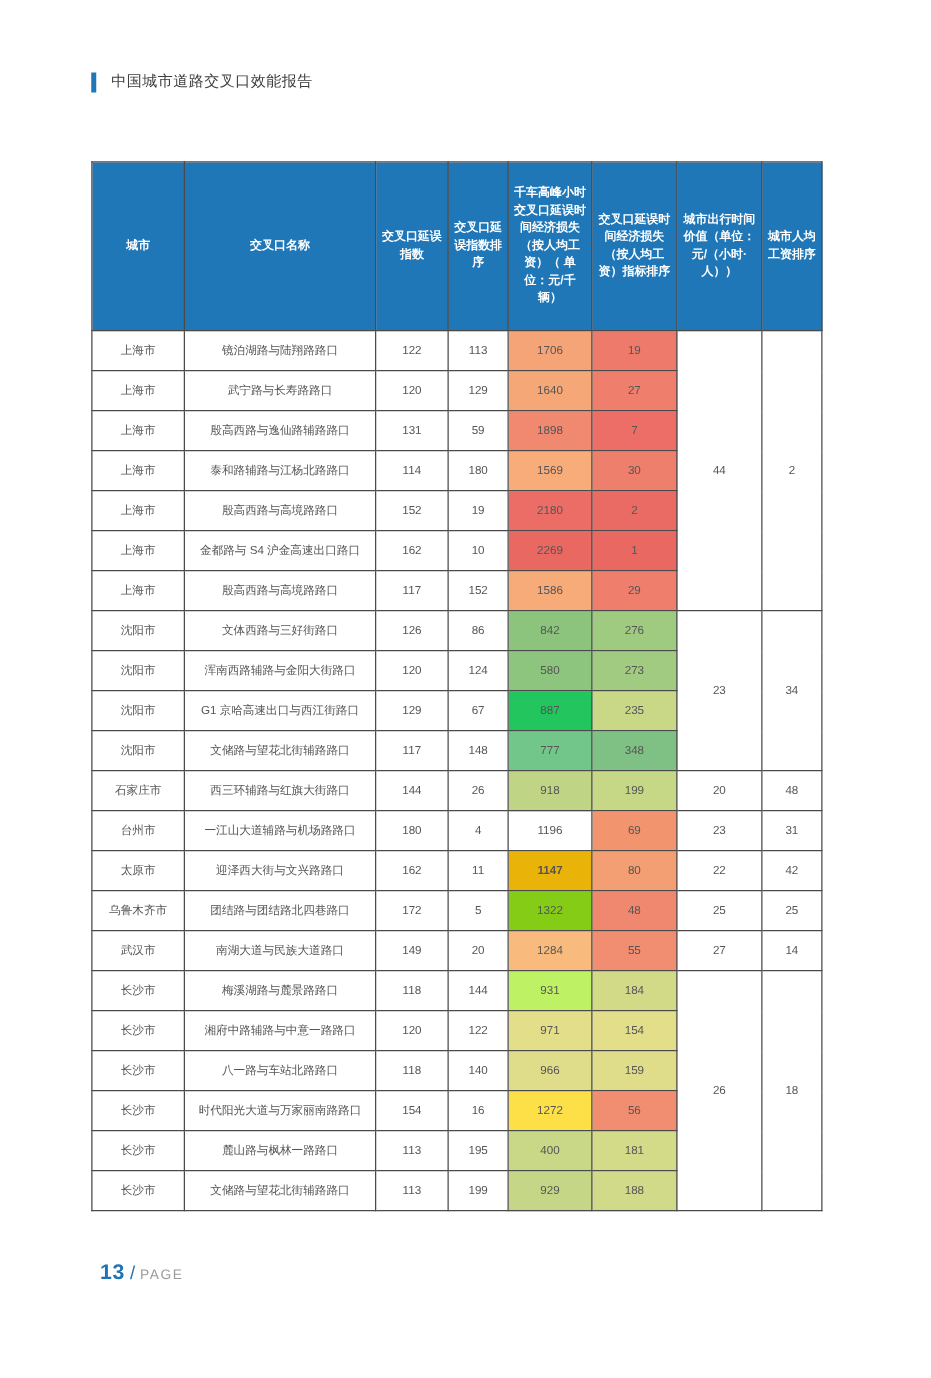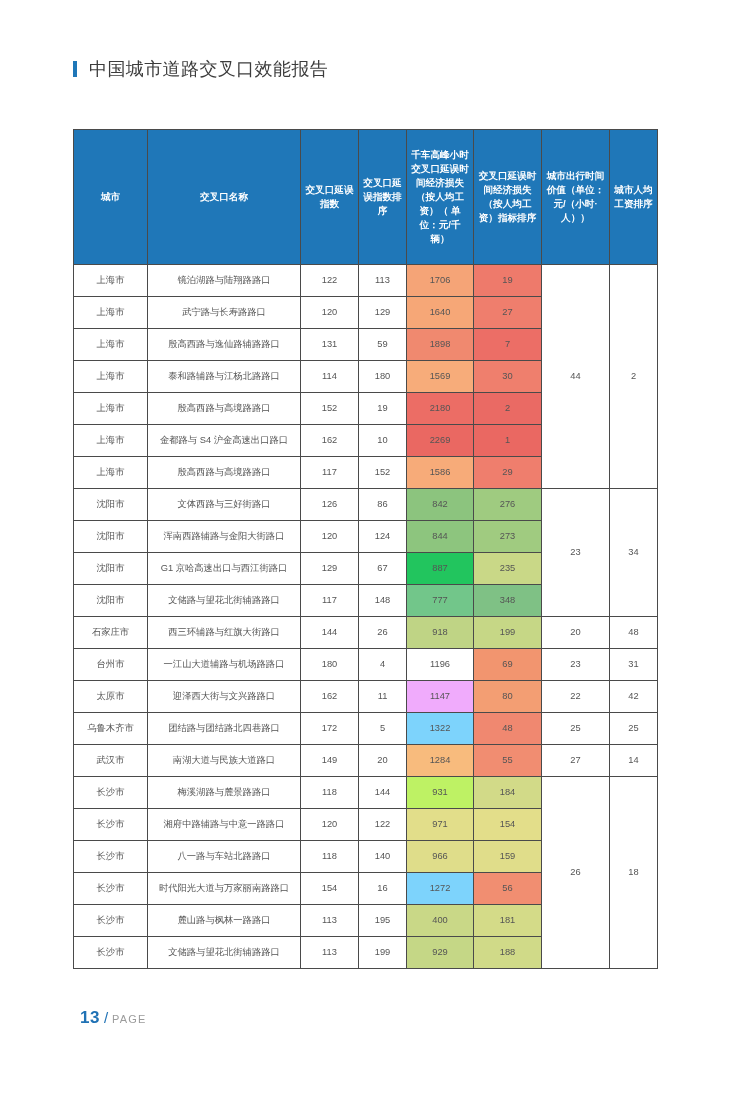--- a/index.html
+++ b/index.html
@@ -26,21 +26,21 @@
     align-items: center;
     gap: 12px;
   }
   .header-bar {
     width: 4px;
     height: 16px;
     background: #1F77B8;
     flex: 0 0 auto;
   }
   .header-title {
-    font-size: 18px;
+    font-size: 12px;
     color: #3c3c3c;
     letter-spacing: 0.4px;
     white-space: nowrap;
   }
 
   
   .table-wrap {
     position: absolute;
     left: 73px;
     top: 129px;
@@ -218,21 +218,21 @@
           <td class="heat" style="background: rgb(140, 196, 126);">842</td>
           <td class="heat" style="background: rgb(159, 203, 128);">276</td>
           <td class="span" rowspan="4">23</td>
           <td class="span" rowspan="4">34</td>
         </tr>
         <tr>
           <td class="city">沈阳市</td>
           <td class="name">浑南西路辅路与金阳大街路口</td>
           <td class="idx">120</td>
           <td class="rank">124</td>
-          <td class="heat" style="background: rgb(141, 197, 126);">844</td>
+          <td class="heat" style="background: rgb(141, 197, 126);">580</td>
           <td class="heat" style="background: rgb(160, 203, 128);">273</td>
         </tr>
         <tr>
           <td class="city">沈阳市</td>
           <td class="name">G1 京哈高速出口与西江街路口</td>
           <td class="idx">129</td>
           <td class="rank">67</td>
           <td class="heat" style="background: #22c55e;">887</td>
           <td class="heat" style="background: rgb(201, 216, 135);">235</td>
         </tr>
@@ -262,31 +262,31 @@
           <td class="heat">1196</td>
           <td class="heat" style="background: rgb(242, 149, 111);">69</td>
           <td class="span" rowspan="1">23</td>
           <td class="span" rowspan="1">31</td>
         </tr>
         <tr>
           <td class="city">太原市</td>
           <td class="name">迎泽西大街与文兴路路口</td>
           <td class="idx">162</td>
           <td class="rank">11</td>
-          <td class="heat" style="background: #f0abfc;">1147</td>
+          <td class="heat" style="background: #eab308; font-weight: bold;">1147</td>
           <td class="heat" style="background: rgb(243, 158, 115);">80</td>
           <td class="span" rowspan="1">22</td>
           <td class="span" rowspan="1">42</td>
         </tr>
         <tr>
           <td class="city">乌鲁木齐市</td>
           <td class="name">团结路与团结路北四巷路口</td>
           <td class="idx">172</td>
           <td class="rank">5</td>
-          <td class="heat" style="background: #7dd3fc;">1322</td>
+          <td class="heat" style="background: #84cc16;">1322</td>
           <td class="heat" style="background: rgb(240, 136, 112);">48</td>
           <td class="span" rowspan="1">25</td>
           <td class="span" rowspan="1">25</td>
         </tr>
         <tr>
           <td class="city">武汉市</td>
           <td class="name">南湖大道与民族大道路口</td>
           <td class="idx">149</td>
           <td class="rank">20</td>
           <td class="heat" style="background: rgb(248, 187, 125);">1284</td>
@@ -318,21 +318,21 @@
           <td class="idx">118</td>
           <td class="rank">140</td>
           <td class="heat" style="background: rgb(223, 221, 138);">966</td>
           <td class="heat" style="background: rgb(224, 221, 138); margin-top: 38px;">159</td>
         </tr>
         <tr>
           <td class="city">长沙市</td>
           <td class="name">时代阳光大道与万家丽南路路口</td>
           <td class="idx">154</td>
           <td class="rank">16</td>
-          <td class="heat" style="background: #7dd3fc;">1272</td>
+          <td class="heat" style="background: #fde047;">1272</td>
           <td class="heat" style="background: rgb(241, 142, 113);">56</td>
         </tr>
         <tr>
           <td class="city">长沙市</td>
           <td class="name">麓山路与枫林一路路口</td>
           <td class="idx">113</td>
           <td class="rank">195</td>
           <td class="heat" style="background: rgb(201, 216, 135);">400</td>
           <td class="heat" style="background: rgb(212, 219, 136);">181</td>
         </tr>

